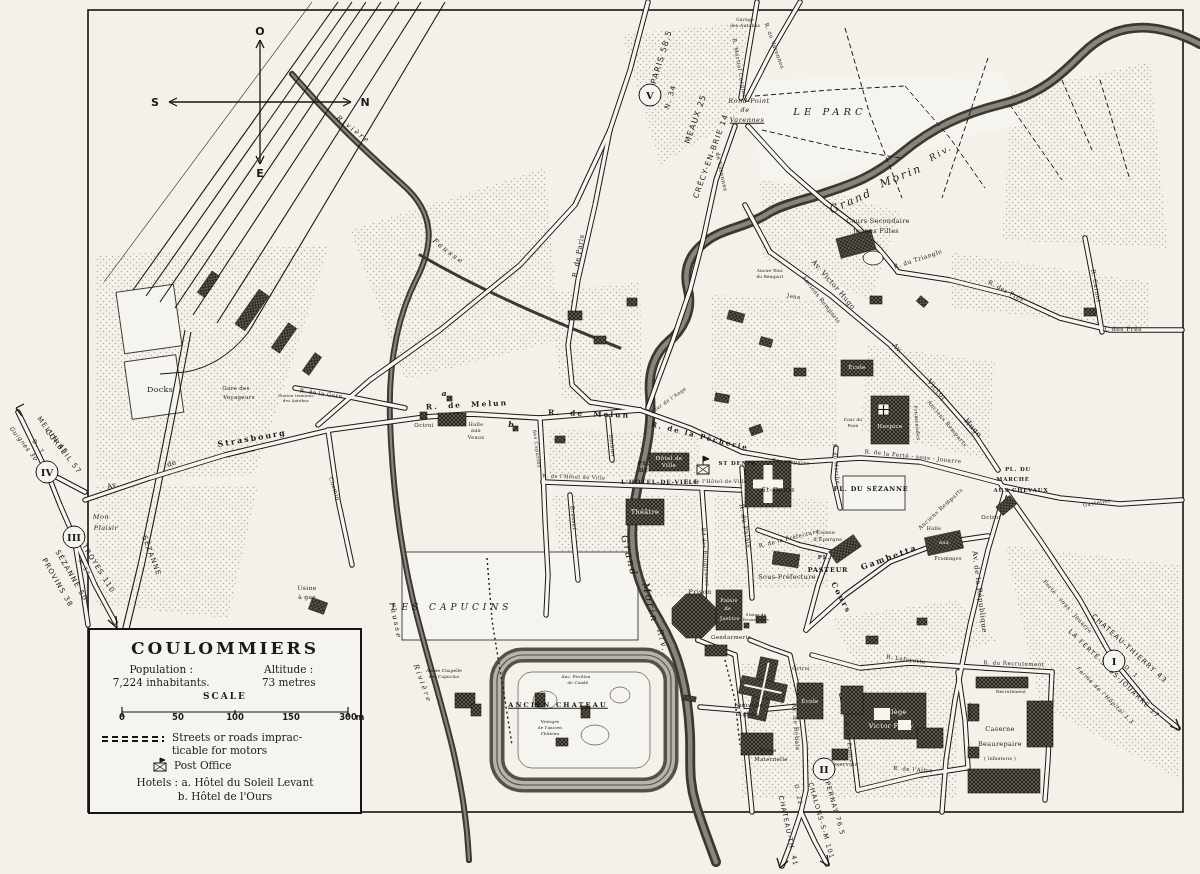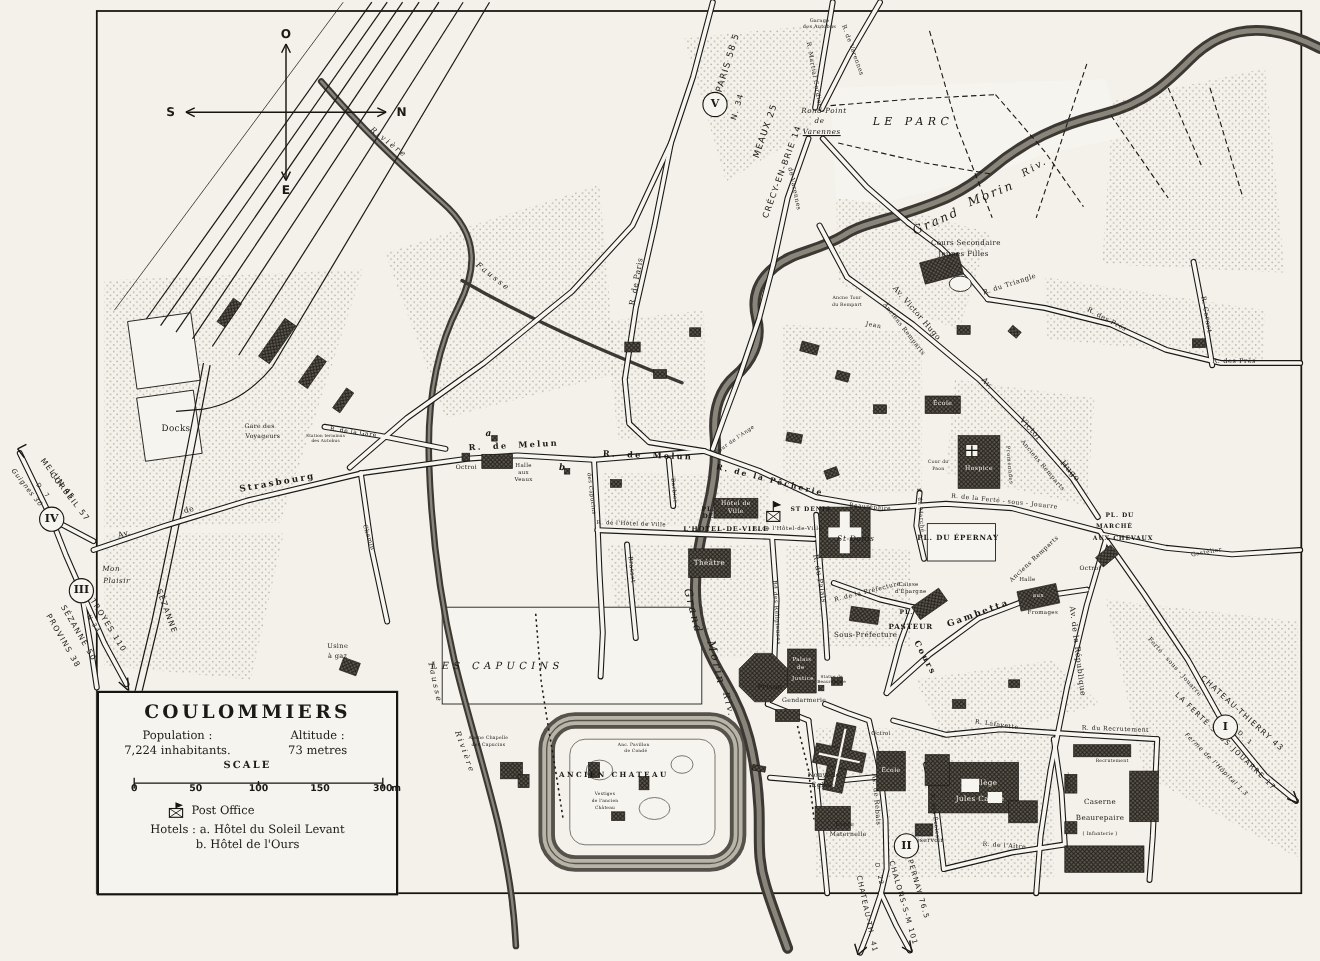--- a/index.html
+++ b/index.html
@@ -9,21 +9,21 @@
   
   #label-layer{position:absolute;left:0;top:0;width:100%;height:100%;z-index:3;pointer-events:none;}
   .lbl{position:absolute;line-height:1;white-space:pre;color:#1b1915;font-family:"DejaVu Serif","Liberation Serif",serif;}
   .st{letter-spacing:.5px;}
   .stb{font-weight:bold;letter-spacing:2px;}
   .hw{font-family:"DejaVu Sans","Liberation Sans",sans-serif;letter-spacing:1.3px;}
   .hwi{font-family:"DejaVu Sans","Liberation Sans",sans-serif;font-style:italic;letter-spacing:.8px;}
   .wt{font-style:italic;letter-spacing:2.2px;}
   .park{font-style:italic;letter-spacing:4px;}
   .pl{font-weight:bold;letter-spacing:.8px;}
-  .pl2{font-weight:bold;letter-spacing:2.2px;}
+  .pl2{font-weight:bold;letter-spacing:2.2px;text-decoration:underline;}
   .bld{letter-spacing:.3px;}
   .wb{color:#f6f4ee;letter-spacing:.4px;}
   .it{font-style:italic;letter-spacing:.5px;}
   .tiny{letter-spacing:.2px;}
   .hot{font-weight:bold;font-style:italic;}
   
   #marker-layer{position:absolute;left:0;top:0;width:100%;height:100%;z-index:4;pointer-events:none;}
   .mk{position:absolute;width:21px;height:21px;border:1.5px solid #17150f;border-radius:50%;
       background:#f6f4ee;display:flex;align-items:center;justify-content:center;
       font:bold 10px "DejaVu Serif",serif;transform:translate(-50%,-50%);}
@@ -425,21 +425,21 @@
       <span class="lbl st" style="left: 669px; top: 401px; font-size: 4.8px; transform: translate(-50%, -50%) rotate(-35deg);">Four de l'Ange</span>
       <span class="lbl pl" style="left: 737px; top: 464px; font-size: 5.5px; transform: translate(-50%, -50%) rotate(0deg);">ST DENIS</span>
       <span class="lbl it" style="left: 778px; top: 490px; font-size: 7px; transform: translate(-50%, -50%) rotate(0deg);">St-Denis</span>
       <span class="lbl st" style="left: 745px; top: 526px; font-size: 6.5px; transform: translate(-50%, -50%) rotate(80deg);">R. du Palais</span>
       <span class="lbl st" style="left: 789px; top: 539px; font-size: 5.5px; transform: translate(-50%, -50%) rotate(-14deg);">R. de la Préfecture</span>
       <span class="lbl bld" style="left: 787px; top: 577px; font-size: 6.5px; transform: translate(-50%, -50%) rotate(0deg);">Sous-Préfecture</span>
       <span class="lbl pl" style="left: 824px; top: 558px; font-size: 5.5px; transform: translate(-50%, -50%) rotate(0deg);">PL.</span>
       <span class="lbl pl" style="left: 828px; top: 570px; font-size: 6.5px; transform: translate(-50%, -50%) rotate(0deg);">PASTEUR</span>
       <span class="lbl bld" style="left: 826px; top: 532px; font-size: 5px; transform: translate(-50%, -50%) rotate(0deg);">Caisse</span>
       <span class="lbl bld" style="left: 828px; top: 539px; font-size: 5px; transform: translate(-50%, -50%) rotate(0deg);">d'Épargne</span>
-      <span class="lbl pl" style="left: 871px; top: 489px; font-size: 6.5px; transform: translate(-50%, -50%) rotate(0deg);">PL. DU ÉPERNAY</span>
+      <span class="lbl pl" style="left: 871px; top: 489px; font-size: 6.5px; transform: translate(-50%, -50%) rotate(0deg);">PL. DU SÉZANNE</span>
       <span class="lbl st" style="left: 836px; top: 464px; font-size: 5px; transform: translate(-50%, -50%) rotate(85deg);">R. du Marché</span>
       <span class="lbl st" style="left: 913px; top: 457px; font-size: 5.5px; transform: translate(-50%, -50%) rotate(6deg);">R. de la Ferté - sous - Jouarre</span>
       <span class="lbl st" style="left: 1067px; top: 607px; font-size: 5.5px; transform: translate(-50%, -50%) rotate(48deg);">Ferté - sous - Jouarre</span>
       <span class="lbl hw" style="left: 1129px; top: 649px; font-size: 7px; transform: translate(-50%, -50%) rotate(42deg);">CHATEAU-THIERRY 43</span>
       <span class="lbl hw" style="left: 1131px; top: 672px; font-size: 5.5px; transform: translate(-50%, -50%) rotate(42deg);">D. 1</span>
       <span class="lbl hw" style="left: 1114px; top: 674px; font-size: 6.5px; transform: translate(-50%, -50%) rotate(44deg);">LA FERTÉ-SOUS-JOUARRE 17</span>
       <span class="lbl hwi" style="left: 1105px; top: 696px; font-size: 5.5px; transform: translate(-50%, -50%) rotate(45deg);">Ferme de l'Hôpital 1.3</span>
       <span class="lbl pl" style="left: 1018px; top: 470px; font-size: 5.5px; transform: translate(-50%, -50%) rotate(0deg);">PL. DU</span>
       <span class="lbl pl" style="left: 1013px; top: 480px; font-size: 5.5px; transform: translate(-50%, -50%) rotate(0deg);">MARCHÉ</span>
       <span class="lbl pl" style="left: 1021px; top: 491px; font-size: 5.5px; transform: translate(-50%, -50%) rotate(0deg);">AUX CHEVAUX</span>
@@ -457,35 +457,35 @@
       <span class="lbl st" style="left: 916px; top: 423px; font-size: 4.8px; transform: translate(-50%, -50%) rotate(85deg);">Promenades</span>
       <span class="lbl bld" style="left: 801px; top: 668px; font-size: 5px; transform: translate(-50%, -50%) rotate(0deg);">Octroi</span>
       <span class="lbl wb" style="left: 810px; top: 702px; font-size: 5.5px; transform: translate(-50%, -50%) rotate(0deg);">École</span>
       <span class="lbl bld" style="left: 768px; top: 751px; font-size: 5.5px; transform: translate(-50%, -50%) rotate(0deg);">École</span>
       <span class="lbl bld" style="left: 771px; top: 760px; font-size: 5.5px; transform: translate(-50%, -50%) rotate(0deg);">Maternelle</span>
       <span class="lbl bld" style="left: 749px; top: 705px; font-size: 6px; transform: translate(-50%, -50%) rotate(0deg);">Nouvelle</span>
       <span class="lbl bld" style="left: 748px; top: 714px; font-size: 6px; transform: translate(-50%, -50%) rotate(0deg);">Église</span>
       <span class="lbl st" style="left: 796px; top: 727px; font-size: 6px; transform: translate(-50%, -50%) rotate(85deg);">Av. de Rebais</span>
       <span class="lbl bld" style="left: 843px; top: 765px; font-size: 5.5px; transform: translate(-50%, -50%) rotate(0deg);">Réservoir</span>
       <span class="lbl wb" style="left: 893px; top: 712px; font-size: 6.5px; transform: translate(-50%, -50%) rotate(0deg);">Collège</span>
-      <span class="lbl wb" style="left: 891px; top: 726px; font-size: 6.5px; transform: translate(-50%, -50%) rotate(0deg);">Jules Caisse</span>
+      <span class="lbl wb" style="left: 891px; top: 726px; font-size: 6.5px; transform: translate(-50%, -50%) rotate(0deg);">Victor Ferry</span>
       <span class="lbl st" style="left: 906px; top: 660px; font-size: 5.5px; transform: translate(-50%, -50%) rotate(8deg);">R. Lafayette</span>
       <span class="lbl st" style="left: 849px; top: 742px; font-size: 5px; transform: translate(-50%, -50%) rotate(83deg);">R. des Écoles</span>
       <span class="lbl st" style="left: 913px; top: 770px; font-size: 5.5px; transform: translate(-50%, -50%) rotate(4deg);">R. de l'Aître</span>
       <span class="lbl st" style="left: 969px; top: 710px; font-size: 5px; transform: translate(-50%, -50%) rotate(85deg);">Theil</span>
       <span class="lbl st" style="left: 1014px; top: 664px; font-size: 5.5px; transform: translate(-50%, -50%) rotate(2deg);">R. du Recrutement</span>
       <span class="lbl tiny" style="left: 1011px; top: 692px; font-size: 4.2px; transform: translate(-50%, -50%) rotate(0deg);">Recrutement</span>
       <span class="lbl bld" style="left: 1000px; top: 729px; font-size: 6.5px; transform: translate(-50%, -50%) rotate(0deg);">Caserne</span>
       <span class="lbl bld" style="left: 1000px; top: 744px; font-size: 6.5px; transform: translate(-50%, -50%) rotate(0deg);">Beaurepaire</span>
       <span class="lbl tiny" style="left: 1000px; top: 759px; font-size: 4.5px; transform: translate(-50%, -50%) rotate(0deg);">( Infanterie )</span>
       <span class="lbl hw" style="left: 798px; top: 795px; font-size: 5.5px; transform: translate(-50%, -50%) rotate(78deg);">D. 22</span>
       <span class="lbl hw" style="left: 788px; top: 831px; font-size: 6.5px; transform: translate(-50%, -50%) rotate(78deg);">CHATEAU-TH. 41</span>
       <span class="lbl hw" style="left: 834px; top: 806px; font-size: 6.5px; transform: translate(-50%, -50%) rotate(74deg);">ÉPERNAY 76.5</span>
       <span class="lbl hw" style="left: 821px; top: 821px; font-size: 6.5px; transform: translate(-50%, -50%) rotate(74deg);">CHALONS-S-M 101</span>
-      <span class="lbl bld" style="left: 700px; top: 592px; font-size: 6.5px; transform: translate(-50%, -50%) rotate(0deg); margin-top: 33px;">Prison</span>
+      <span class="lbl bld" style="left: 700px; top: 592px; font-size: 6.5px; transform: translate(-50%, -50%) rotate(0deg);">Prison</span>
       <span class="lbl wb" style="left: 729px; top: 600px; font-size: 5px; transform: translate(-50%, -50%) rotate(0deg);">Palais</span>
       <span class="lbl wb" style="left: 728px; top: 608px; font-size: 5px; transform: translate(-50%, -50%) rotate(0deg);">de</span>
       <span class="lbl wb" style="left: 730px; top: 618px; font-size: 5px; transform: translate(-50%, -50%) rotate(0deg);">Justice</span>
       <span class="lbl bld" style="left: 731px; top: 638px; font-size: 5.5px; transform: translate(-50%, -50%) rotate(0deg);">Gendarmerie</span>
       <span class="lbl tiny" style="left: 756px; top: 615px; font-size: 3.8px; transform: translate(-50%, -50%) rotate(0deg);">Statue de</span>
       <span class="lbl tiny" style="left: 756px; top: 620px; font-size: 3.8px; transform: translate(-50%, -50%) rotate(0deg);">Beaurepaire</span>
       <span class="lbl st" style="left: 705px; top: 557px; font-size: 5.2px; transform: translate(-50%, -50%) rotate(86deg);">Bd des Religieuses</span>
       <span class="lbl st" style="left: 1097px; top: 503px; font-size: 5.2px; transform: translate(-50%, -50%) rotate(-10deg);">Gastelier</span>
       <span class="lbl wt" style="left: 629px; top: 556px; font-size: 10px; transform: translate(-50%, -50%) rotate(76deg);">Grand</span>
       <span class="lbl wt" style="left: 650px; top: 603px; font-size: 10px; transform: translate(-50%, -50%) rotate(76deg);">Morin</span>
@@ -541,20 +541,30 @@
       </svg>
       <div class="lg-nums">
         <span style="left:14px">0</span>
         <span style="left:70px">50</span>
         <span style="left:127px">100</span>
         <span style="left:183px">150</span>
         <span style="left:240px">300</span>
         <span style="left:252px">m</span>
       </div>
     </div>
+    <div class="lg-sym">
+      <div class="lg-dash">
+          <div></div>
+          <div></div>
+        </div>
+      <div>
+        <span>Streets or roads imprac-</span><br>
+        <span>ticable for motors</span>
+      </div>
+    </div>
     <div class="lg-po">
       <svg width="16" height="15" style="margin-right:6px">
         <g stroke="#17150f" stroke-width="1" fill="none">
           <rect x="2" y="6" width="12" height="8" fill="#f6f4ee"></rect>
           <path d="M2,6 L14,14 M14,6 L2,14" stroke-width="0.8"></path>
           <path d="M8,6 V1 L13,3 L8,5" fill="#17150f"></path>
         </g>
       </svg>
       <span>Post Office</span>
     </div>

